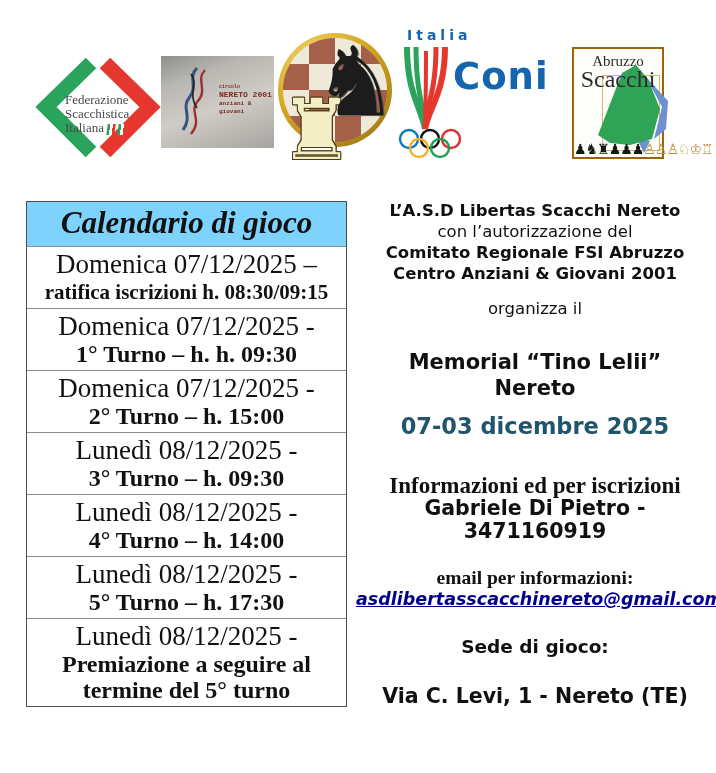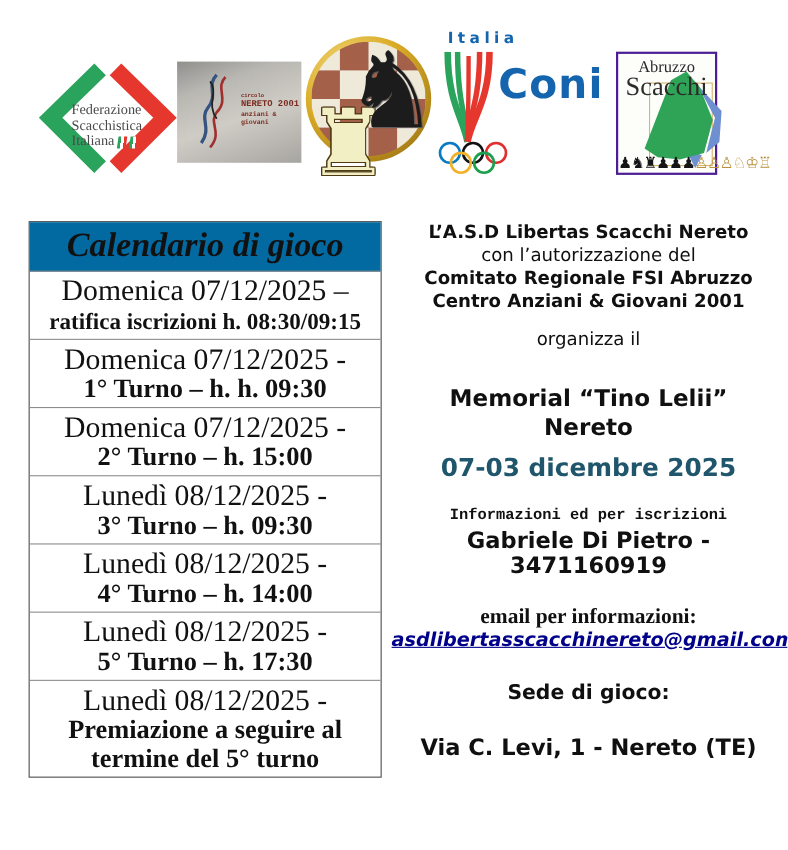--- a/index.html
+++ b/index.html
@@ -43,52 +43,52 @@
 
   
   #logo-coni { left:395px; top:27px; width:132px; height:136px; }
   .coni-italia { position:absolute; left:12px; top:0; color:#1465ad; font-weight:bold;
                  font-size:14px; letter-spacing:4px; }
   .coni-word { position:absolute; left:58px; top:28px; color:#1465ad; font-weight:bold; font-size:37px;
                letter-spacing:1px; }
   #logo-coni svg { position:absolute; }
 
   
-  #logo-abruzzo { left:560px; top:47px; width:92px; height:112px; background:#fdfdfa;
-                  border:2px solid #4c1d95; box-sizing:border-box; }
+  #logo-abruzzo { left:572px; top:47px; width:92px; height:112px; background:#fdfdfa;
+                  border:2px solid #a16207; box-sizing:border-box; }
   .abr-frame { position:absolute; left:28px; top:26px; width:56px; height:74px; border:1px solid #d8b56a; }
   .abr-line1 { position:absolute; left:0; top:4px; width:100%; text-align:center;
                font-family:"Liberation Serif", serif; font-size:15px; color:#2b2b2b; }
   .abr-line2 { position:absolute; left:0; top:17px; width:100%; text-align:center;
                font-family:"Liberation Serif", serif; font-size:24px; color:#2b2b2b; z-index:3; }
   #logo-abruzzo svg { position:absolute; left:0; top:0; z-index:2; }
   .abr-pieces { position:absolute; left:0; bottom:1px; width:100%; text-align:center; font-size:14px;
                 letter-spacing:-1px; line-height:1; z-index:4; }
   .abr-pieces .blk { color:#151515; }
   .abr-pieces .lgt { color:#b9913f; }
 
   
   #calendar { position:absolute; left:26px; top:201px; width:319px; border:1px solid #4d4d4d;
               font-family:"Liberation Serif", serif; text-align:center; background:#fff; }
-  .cal-header { background:#0369a1; border-bottom:1px solid #8c8c8c; font-style:italic; font-weight:bold;
+  .cal-header { background:#7dd3fc; border-bottom:1px solid #8c8c8c; font-style:italic; font-weight:bold;
                 font-size:31px; padding:3px 0 5px; color:#111; }
   .cal-row { border-bottom:1px solid #8c8c8c; padding:3px 0 3px; }
   .cal-row.last { border-bottom:none; }
   .cal-l1 { font-size:27px; line-height:29px; }
   .cal-l2 { font-size:24px; font-weight:bold; line-height:26px; }
   .cal-row.r1 .cal-l2 { font-size:21px; }
 
   
   #info { position:absolute; left:356px; top:200px; width:358px; text-align:center; color:#101010; }
   .i-b   { font-weight:bold; font-size:16.5px; line-height:21px; }
   .i-r   { font-weight:normal; font-size:16.5px; line-height:21px; }
   .i-org { margin-top:14px; font-size:16.5px; }
   .i-title { margin-top:30px; font-weight:bold; font-size:21px; line-height:26px;text-align:center; }
   .i-date { margin-top:12px; font-weight:bold; font-size:22.5px; color:#20566b; }
-  .i-serif { margin-top:19px; font-family:Liberation Mono, monospace; font-weight:bold; font-size:14px;
+  .i-serif { margin-top:36px; font-family:Liberation Serif, serif; font-weight:bold; font-size:23px;
              line-height:22px; }
   .i-name { font-weight:bold; font-size:20.5px; line-height:23px; }
   .i-email-label { margin-top:24px; font-family:"Liberation Serif", serif; font-weight:bold; font-size:19.5px; }
   .i-email a { font-weight:bold; font-style:italic; font-size:17.5px; color:#00008b;
                text-decoration:underline; }
   .i-sede { margin-top:27px; font-weight:bold; font-size:18.5px; line-height:22px; }
   .i-via { margin-top:26px; font-weight:bold; font-size:20.5px; }
 </style>
 </head>
 <body>

